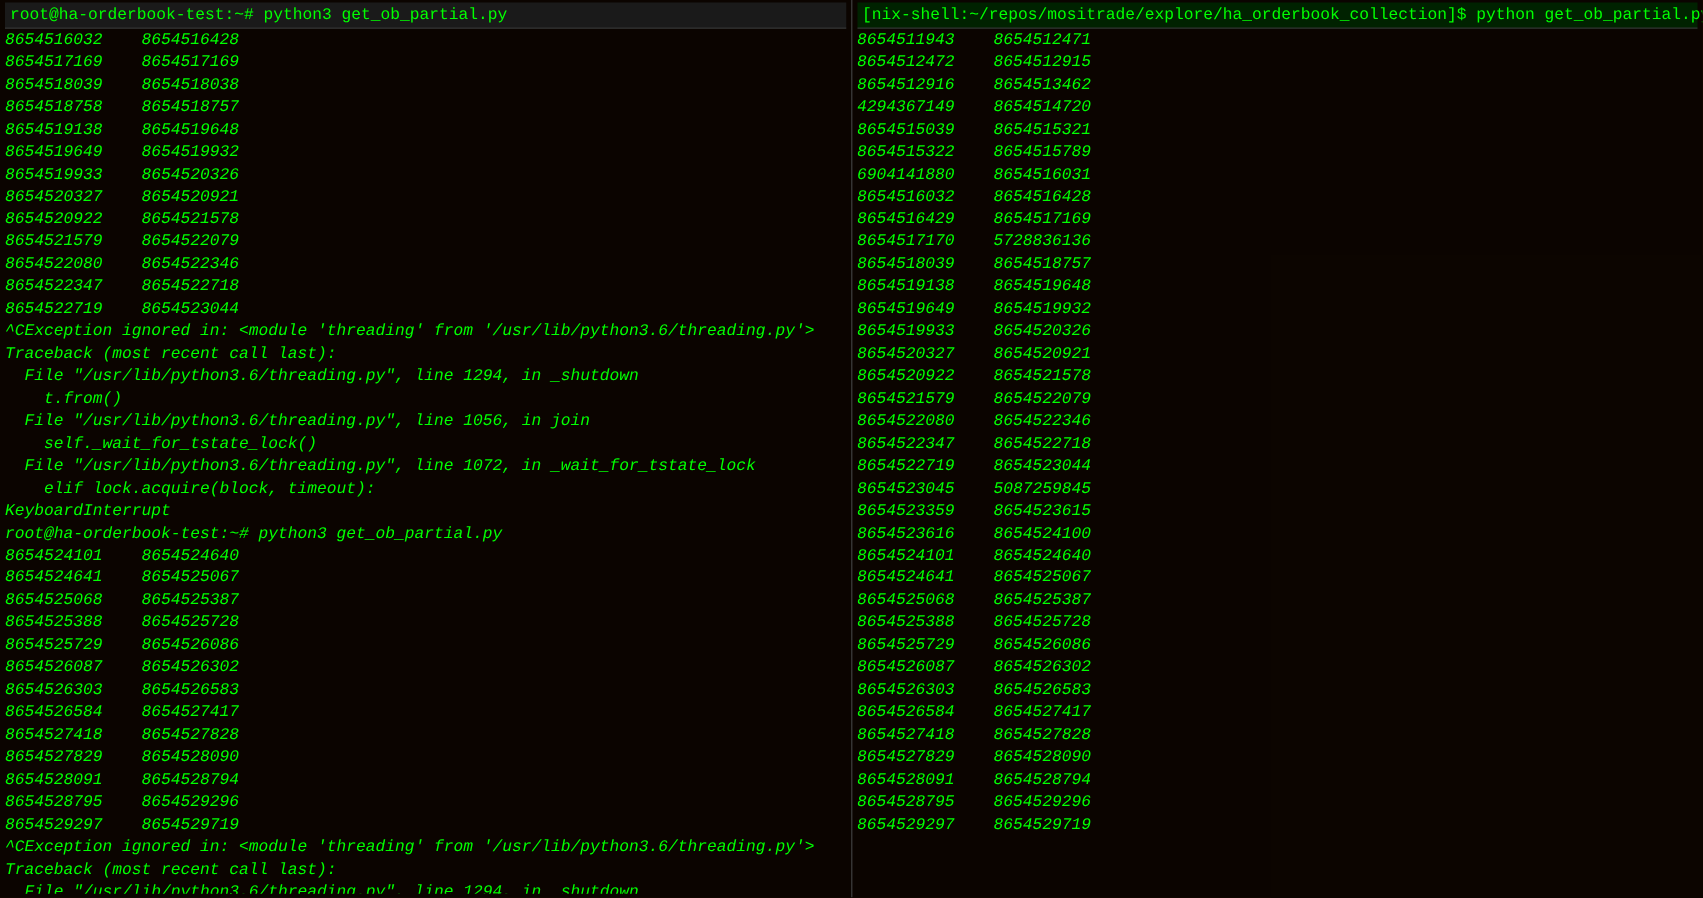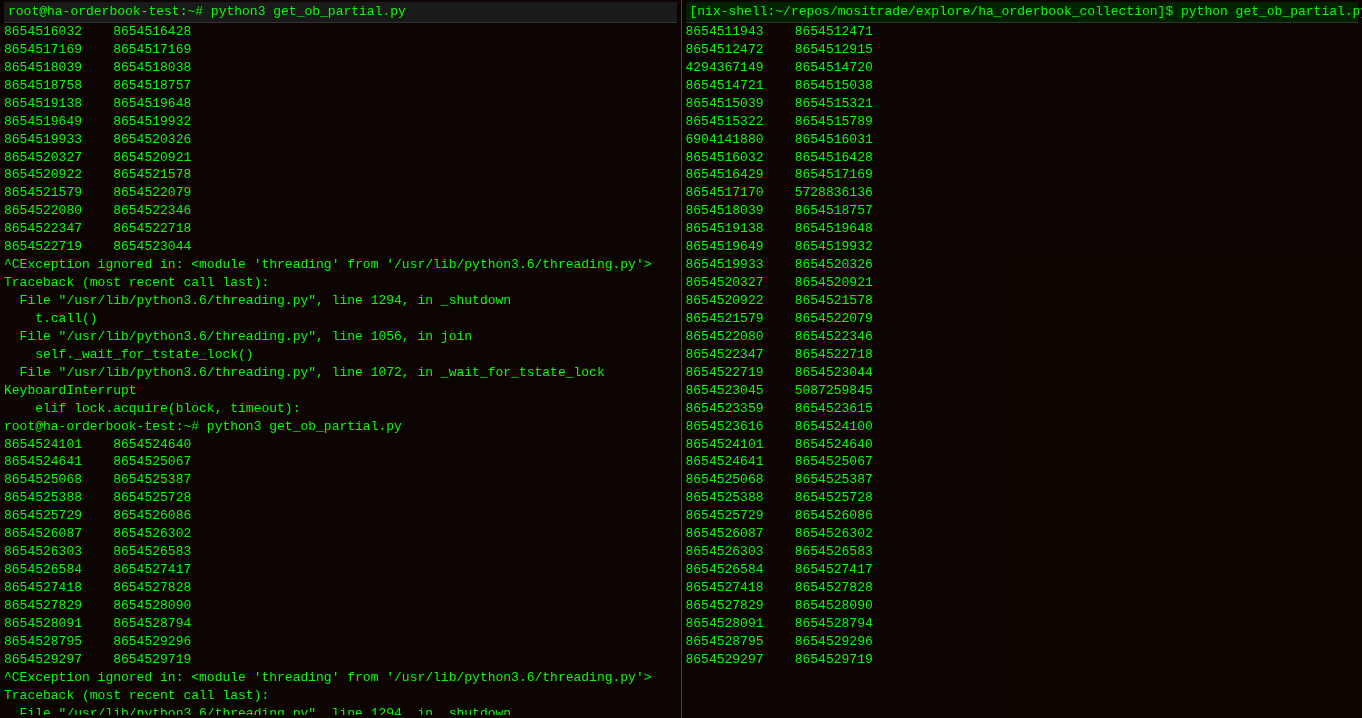--- a/index.html
+++ b/index.html
@@ -36,20 +36,21 @@
       line-height: 1.38;
       border-bottom: 1px solid #333;
     }
     .header-bar.right-header {
       background: #002200;
       color: #00ff00;
     }
     .content-area {
       overflow: hidden;
       height: calc(100% - 22px);
+      font-style: italic;
     }
     .line {
       white-space: pre;
       line-height: 1.38;
     }
   </style>
 </head>
 <body>
 
 <div class="terminal-pane left">
@@ -64,26 +65,26 @@
       <div class="line">8654519933    8654520326</div>
       <div class="line">8654520327    8654520921</div>
       <div class="line">8654520922    8654521578</div>
       <div class="line">8654521579    8654522079</div>
       <div class="line">8654522080    8654522346</div>
       <div class="line">8654522347    8654522718</div>
       <div class="line">8654522719    8654523044</div>
       <div class="line">^CException ignored in: &lt;module 'threading' from '/usr/lib/python3.6/threading.py'&gt;</div>
       <div class="line">Traceback (most recent call last):</div>
       <div class="line">  File "/usr/lib/python3.6/threading.py", line 1294, in _shutdown</div>
-      <div class="line">    t.call()</div>
+      <div class="line">    t.from()</div>
       <div class="line">  File "/usr/lib/python3.6/threading.py", line 1056, in join</div>
       <div class="line">    self._wait_for_tstate_lock()</div>
       <div class="line">  File "/usr/lib/python3.6/threading.py", line 1072, in _wait_for_tstate_lock</div>
+      <div class="line">    elif lock.acquire(block, timeout):</div>
       <div class="line">KeyboardInterrupt</div>
-      <div class="line">    elif lock.acquire(block, timeout):</div>
       <div class="line">root@ha-orderbook-test:~# python3 get_ob_partial.py</div>
       <div class="line">8654524101    8654524640</div>
       <div class="line">8654524641    8654525067</div>
       <div class="line">8654525068    8654525387</div>
       <div class="line">8654525388    8654525728</div>
       <div class="line">8654525729    8654526086</div>
       <div class="line">8654526087    8654526302</div>
       <div class="line">8654526303    8654526583</div>
       <div class="line">8654526584    8654527417</div>
       <div class="line">8654527418    8654527828</div>
@@ -95,22 +96,22 @@
       <div class="line">Traceback (most recent call last):</div>
       <div class="line">  File "/usr/lib/python3.6/threading.py", line 1294, in _shutdown</div>
     </div>
 </div>
 
 <div class="terminal-pane right">
   <div class="header-bar right-header">[nix-shell:~/repos/mositrade/explore/ha_orderbook_collection]$ python get_ob_partial.py</div>
   <div class="content-area">
   <div class="line">8654511943    8654512471</div>
       <div class="line">8654512472    8654512915</div>
+      <div class="line">8654512916    8654513462</div>
       <div class="line">4294367149    8654514720</div>
-      <div class="line">8654514721    8654515038</div>
       <div class="line">8654515039    8654515321</div>
       <div class="line">8654515322    8654515789</div>
       <div class="line">6904141880    8654516031</div>
       <div class="line">8654516032    8654516428</div>
       <div class="line">8654516429    8654517169</div>
       <div class="line">8654517170    5728836136</div>
       <div class="line">8654518039    8654518757</div>
       <div class="line">8654519138    8654519648</div>
       <div class="line">8654519649    8654519932</div>
       <div class="line">8654519933    8654520326</div>

